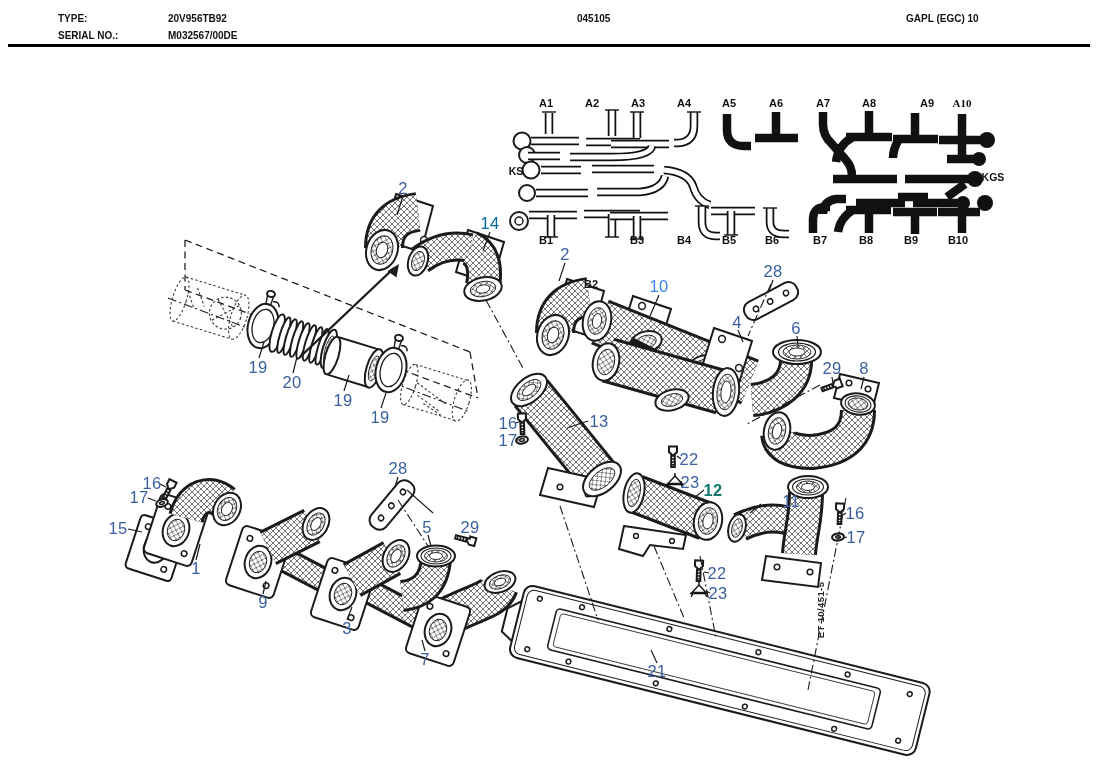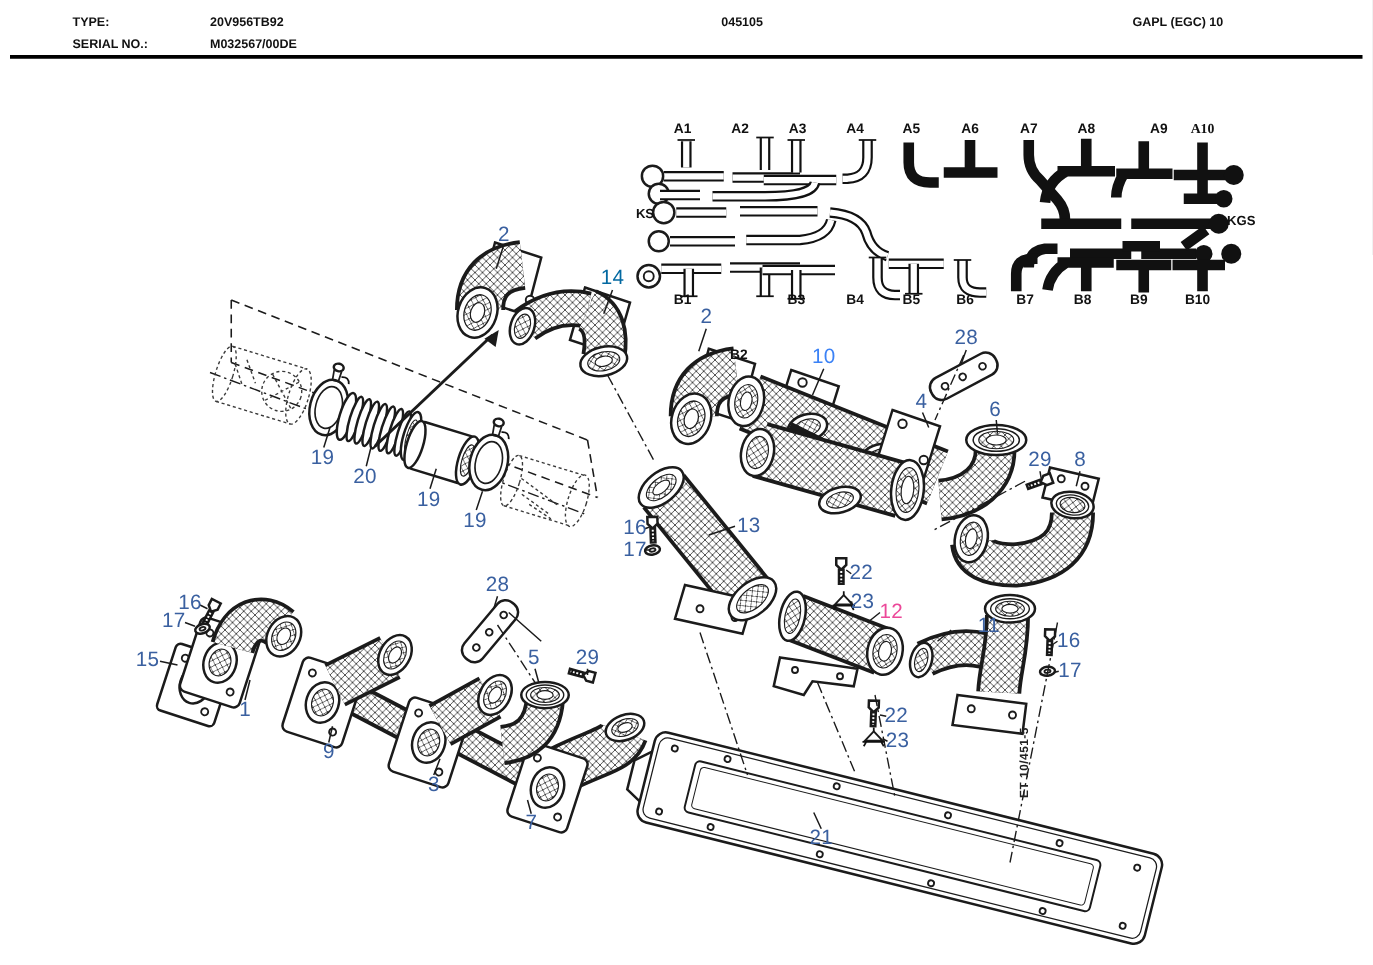--- a/index.html
+++ b/index.html
@@ -503,21 +503,21 @@
       <span class="callout" style="left: 118px; top: 528px; color: rgb(58, 96, 160);">15</span>
       <span class="callout" style="left: 196px; top: 568px; color: rgb(58, 96, 160);">1</span>
       <span class="callout" style="left: 263px; top: 602px; color: rgb(58, 96, 160);">9</span>
       <span class="callout" style="left: 398px; top: 468px; color: rgb(58, 96, 160);">28</span>
       <span class="callout" style="left: 427px; top: 527px; color: rgb(58, 96, 160);">5</span>
       <span class="callout" style="left: 470px; top: 527px; color: rgb(58, 96, 160);">29</span>
       <span class="callout" style="left: 347px; top: 628px; color: rgb(58, 96, 160);">3</span>
       <span class="callout" style="left: 425px; top: 659px; color: rgb(58, 96, 160);">7</span>
       <span class="callout" style="left: 689px; top: 459px; color: rgb(58, 96, 160);">22</span>
       <span class="callout" style="left: 690px; top: 482px; color: rgb(58, 96, 160);">23</span>
-      <span class="callout" style="left: 713px; top: 490px; color: #ec4899;">12</span>
+      <span class="callout" style="left: 713px; top: 490px; color: #0f766e; font-weight: bold;">12</span>
       <span class="callout" style="left: 770px; top: 501px; color: rgb(58, 96, 160); margin-left: 21px;">11</span>
       <span class="callout" style="left: 855px; top: 513px; color: rgb(58, 96, 160);">16</span>
       <span class="callout" style="left: 856px; top: 537px; color: rgb(58, 96, 160);">17</span>
       <span class="callout" style="left: 717px; top: 573px; color: rgb(58, 96, 160);">22</span>
       <span class="callout" style="left: 718px; top: 593px; color: rgb(58, 96, 160);">23</span>
       <span class="callout" style="left: 657px; top: 671px; color: rgb(58, 96, 160);">21</span>
       <span class="grid-label" style="left: 546px; top: 103px;">A1</span>
       <span class="grid-label" style="left: 592px; top: 103px;">A2</span>
       <span class="grid-label" style="left: 638px; top: 103px;">A3</span>
       <span class="grid-label" style="left: 684px; top: 103px;">A4</span>

